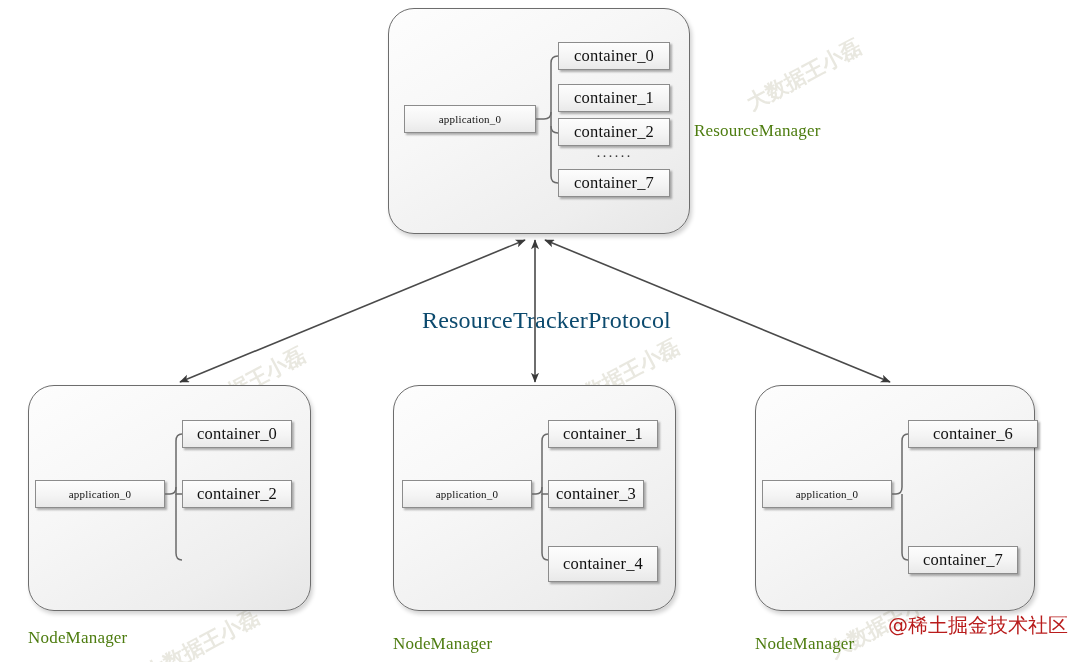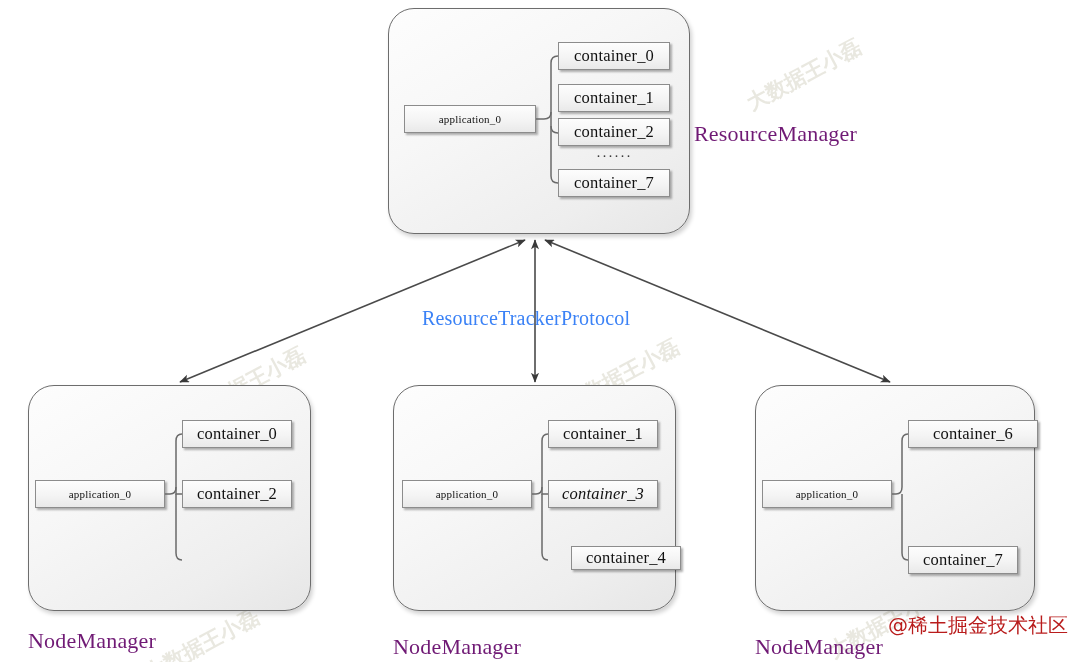--- a/index.html
+++ b/index.html
@@ -57,31 +57,31 @@
     font-size: 15px;
     letter-spacing: 1px;
     color: #3a3a3a;
     white-space: nowrap;
     text-align: center;
   }
 
   
   .caption {
     position: absolute;
-    font-size: 22px;
-    color: #701a75;
+    font-size: 17px;
+    color: #4d7c0f;
     white-space: nowrap;
     letter-spacing: 0.2px;
   }
   .caption.center { text-align: left; }
 
   .edge-label {
     position: absolute;
-    font-size: 20px;
-    color: #3b82f6;
+    font-size: 24px;
+    color: #0c4a6e;
     white-space: nowrap;
     letter-spacing: 0.2px;
   }
 
   
   svg.overlay {
     position: absolute;
     left: 0;
     top: 0;
     width: 1070px;
@@ -141,22 +141,22 @@
   <div class="chip" style="left:182px; top:420px; width:110px; height:28px;">container_0</div>
   <div class="chip" style="left:182px; top:480px; width:110px; height:28px;">container_2</div>
 
   <div class="caption center" style="left:28px; top:628px; width:283px;">NodeManager</div>
 
   <div class="node-box" style="left:393px; top:385px; width:283px; height:226px;"></div>
 
   <div class="chip app" style="left:402px; top:480px; width:130px; height:28px;">application_0</div>
 
   <div class="chip" style="left:548px; top:420px; width:110px; height:28px;">container_1</div>
-  <div class="chip" style="left:548px; top:480px; width:110px; height:28px;font-style:italic;">container_3</div>
-  <div class="chip" style="left:548px; top:546px; width:110px; height:24px;margin-left:23px;">container_4</div>
+  <div class="chip" style="left:548px; top:480px; width:96px; height:28px;">container_3</div>
+  <div class="chip" style="left:548px; top:546px; width:110px; height:36px;">container_4</div>
 
   <div class="caption center" style="left:393px; top:634px; width:283px;">NodeManager</div>
 
   <div class="node-box" style="left:755px; top:385px; width:280px; height:226px;"></div>
 
   <div class="chip app" style="left:762px; top:480px; width:130px; height:28px;">application_0</div>
 
   <div class="chip" style="left:908px; top:420px; width:130px; height:28px;">container_6</div>
   <div class="chip" style="left:908px; top:546px; width:110px; height:28px;">container_7</div>
 

